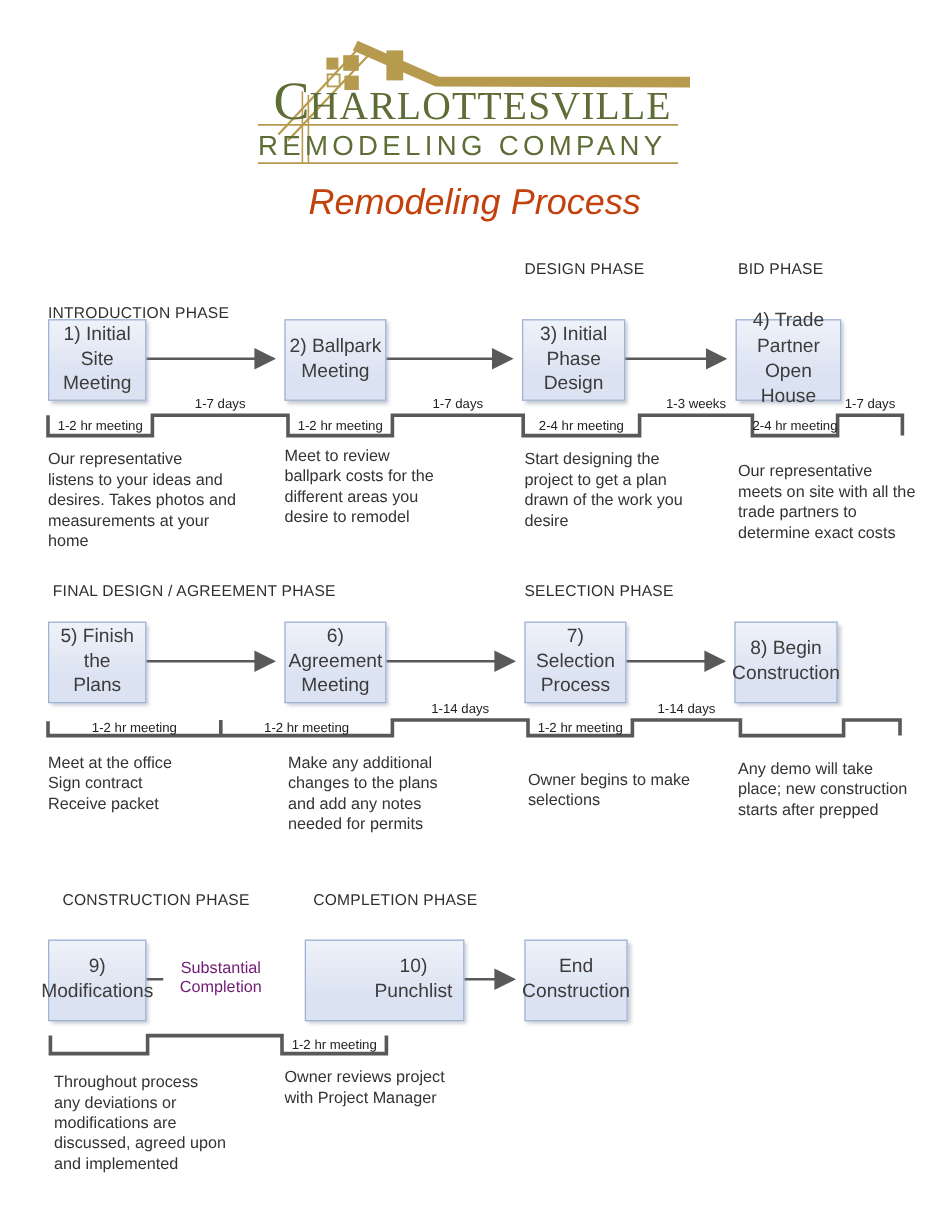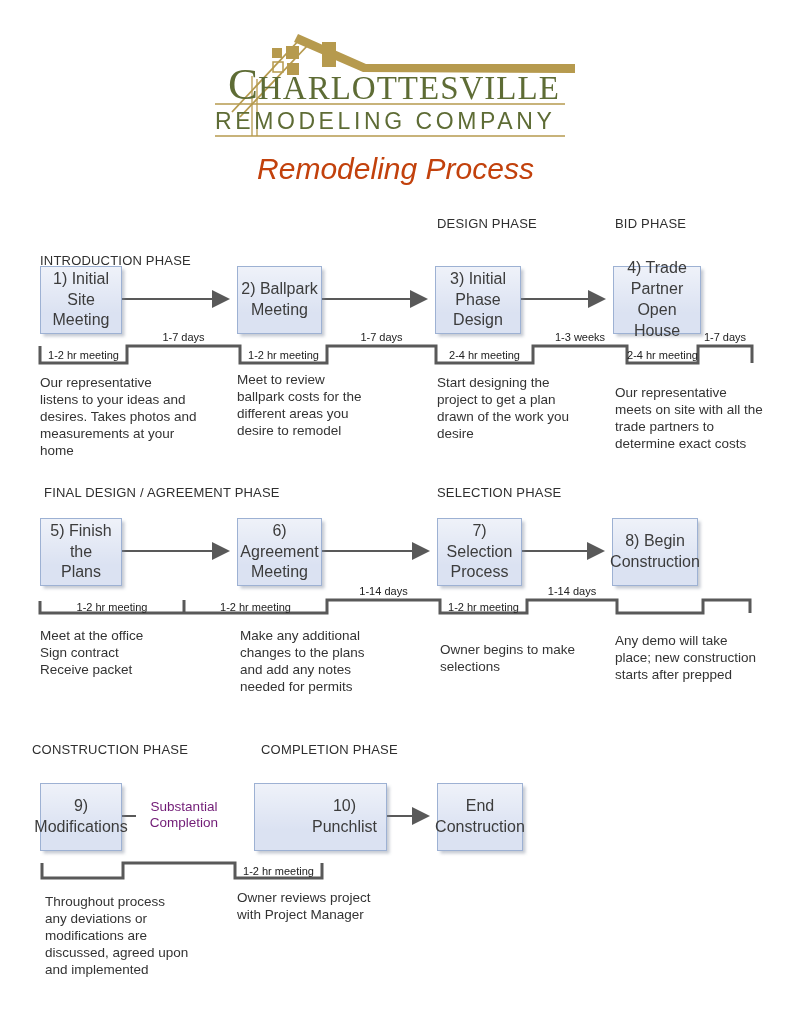--- a/index.html
+++ b/index.html
@@ -172,21 +172,21 @@
 <div class="abs desc" style="left:240px;top:627px;width:160px;">Make any additional
 changes to the plans
 and add any notes
 needed for permits</div>
 <div class="abs desc" style="left:440px;top:641px;width:160px;">Owner begins to make
 selections</div>
 <div class="abs desc" style="left:615px;top:632px;width:165px;">Any demo will take
 place; new construction
 starts after prepped</div>
 
-<div class="abs phase" style="left:32px;top:742px;">CONSTRUCTION PHASE</div>
+<div class="abs phase" style="left:52px;top:742px;">CONSTRUCTION PHASE</div>
 <div class="abs phase" style="left:237px;top:742px;margin-left:24px;">COMPLETION PHASE</div>
 
 <div class="abs box" style="left:40px;top:783px;width:80px;">9) Modifications</div>
 <div class="abs box" style="left:254px;top:783px;width:83px;padding-left:48px;">10) Punchlist</div>
 <div class="abs box" style="left:437px;top:783px;width:84px;">End
 Construction</div>
 
 <div class="abs arrow-label" style="left:136px;top:798px;width:92px;">Substantial
 Completion</div>
 

